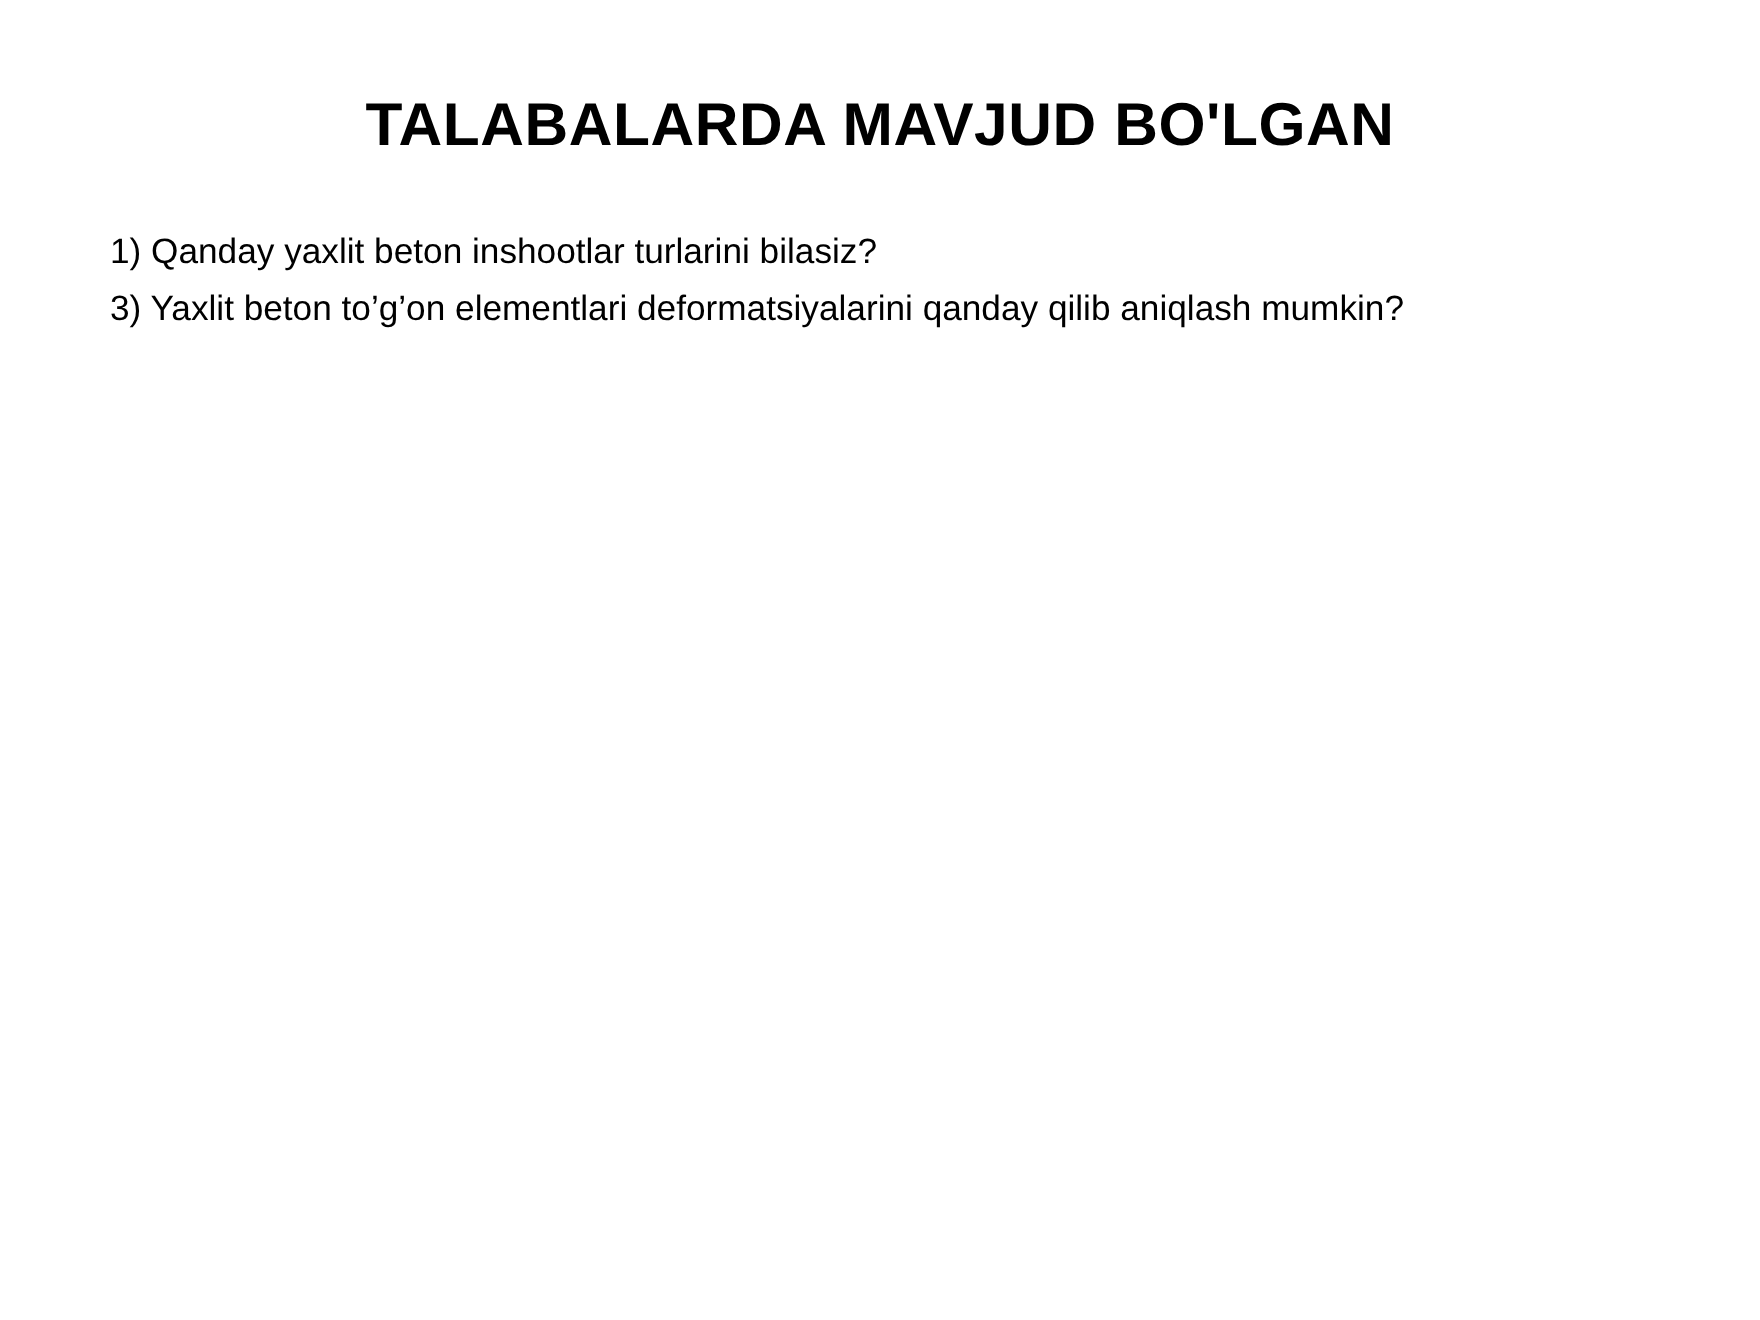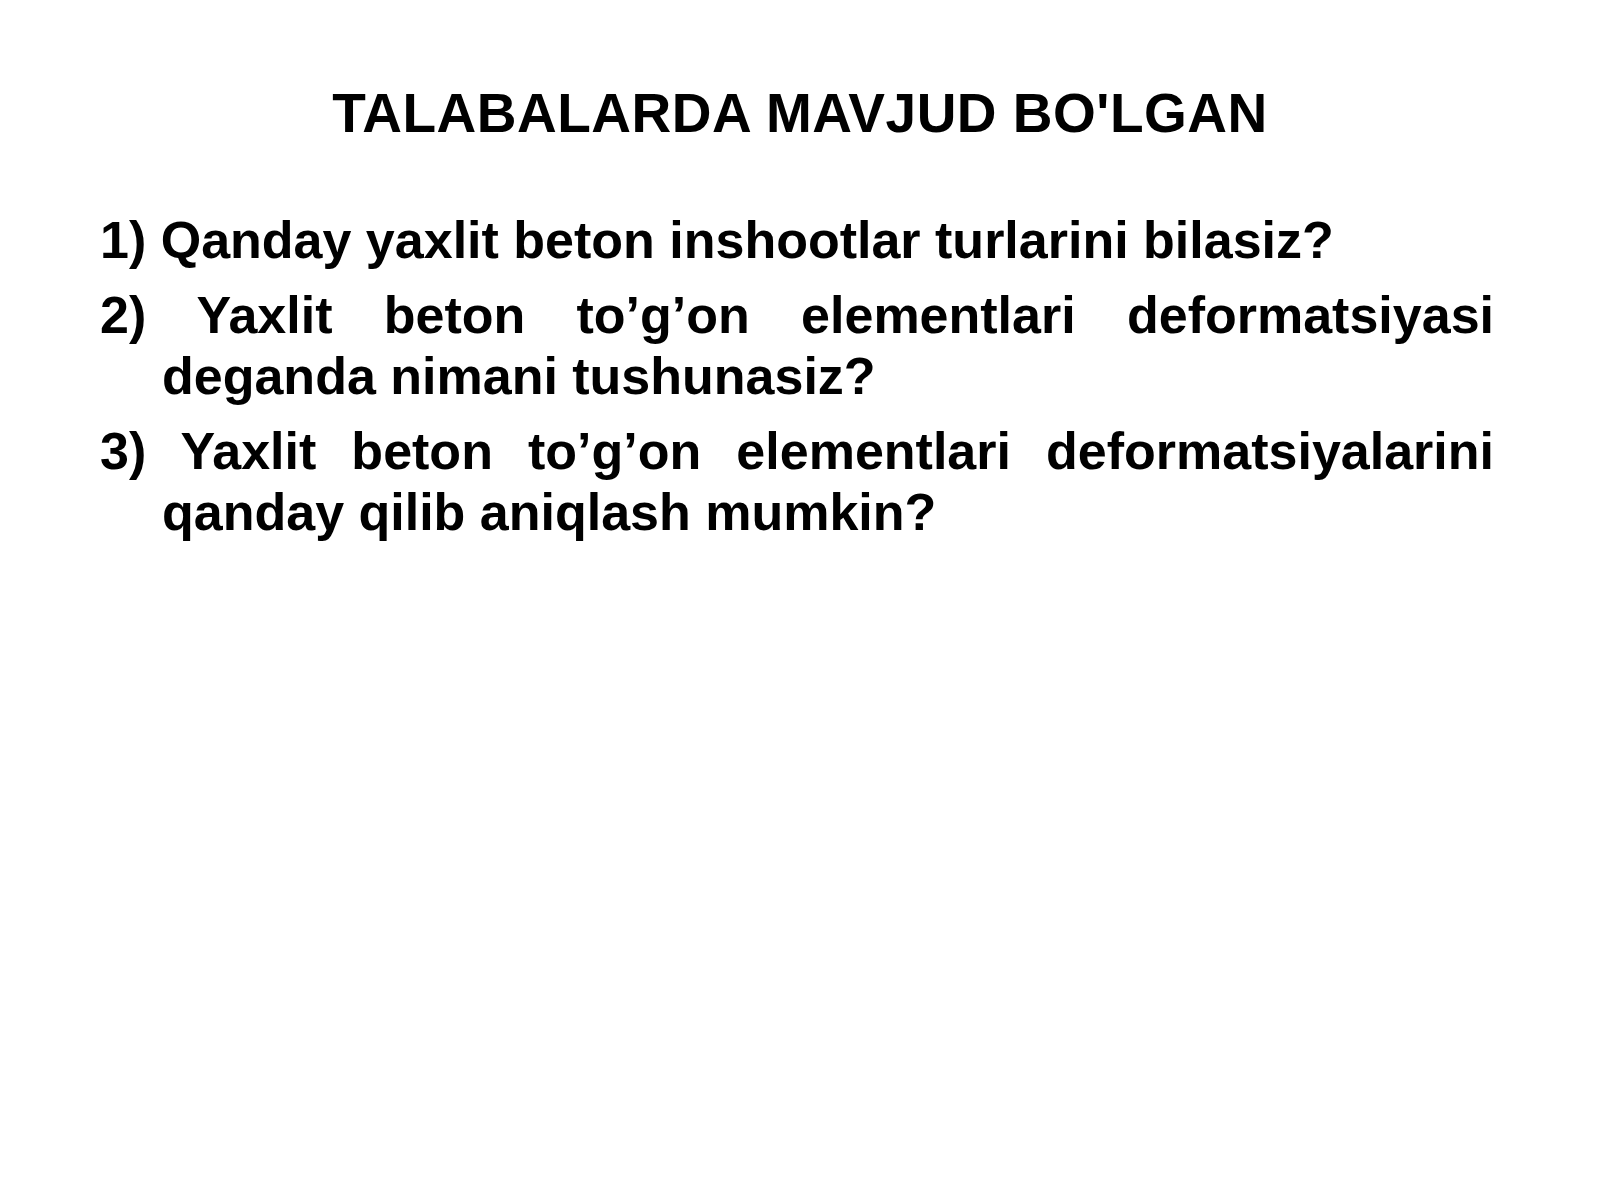--- a/index.html
+++ b/index.html
@@ -30,22 +30,22 @@
     margin: 0 auto;
     max-width: 1420px;
     padding-top: 18px;
   }
   .questions {
     margin-top: 62px;
     padding: 0 6px 0 0;
   }
   .q-item {
     display: block;
-    font-size: 52px;
-    font-weight: bold;
+    font-size: 32px;
+    font-weight: normal;
     line-height: 1.17;
     text-align: justify;
     text-align-last: left;
     text-justify: inter-word;
     margin: 0 0 14px 0;
     padding-left: 62px;
     text-indent: -62px;
     letter-spacing: 0px;
   }
   .q-item:last-child {
@@ -57,17 +57,16 @@
 
 <div class="slide">
 
   <h1 class="slide-title">
     <span>TALABALARDA MAVJUD BO'LGAN</span>
     <br>
   </h1>
 
   <div class="questions">
     <p class="q-item">1) Qanday yaxlit beton inshootlar turlarini bilasiz?</p>
-    <p class="q-item">2) Yaxlit beton to’g’on elementlari deformatsiyasi deganda nimani tushunasiz?</p>
     <p class="q-item">3) Yaxlit beton to’g’on elementlari deformatsiyalarini qanday qilib aniqlash mumkin?</p>
   </div>
 
 </div>
 
 </body></html>

